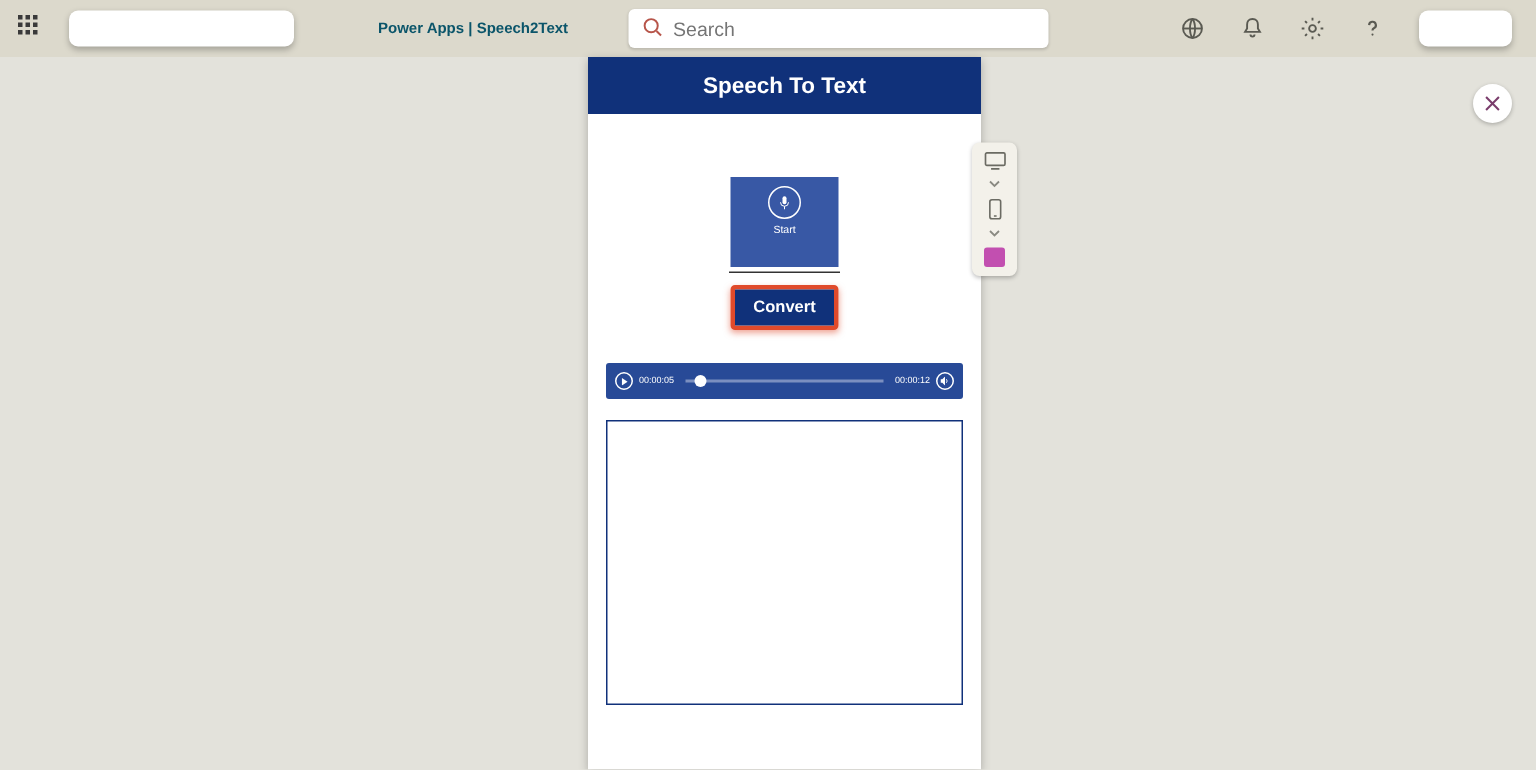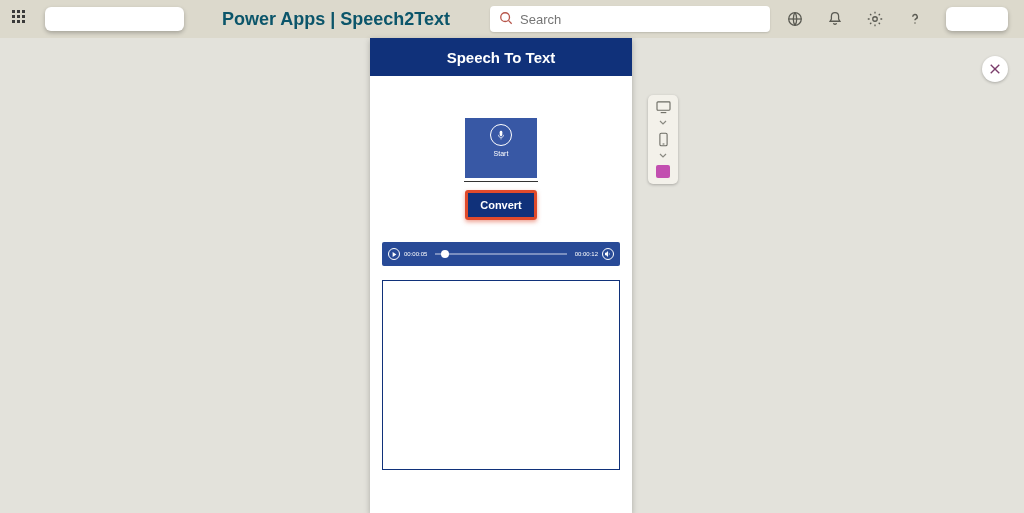--- a/index.html
+++ b/index.html
@@ -29,22 +29,22 @@
     background: #fff;
     border-radius: 6px;
     box-shadow: 0 2px 4px rgba(0,0,0,.25);
     height: 24px;
   }
   .pill.env { width: 150px; margin-left: 8px; }
   .pill.user { width: 62px; }
   .title {
     color: #0b556a;
     font-weight: 600;
-    font-size: 18px;
-    margin-left: 30px;
+    font-size: 10px;
+    margin-left: 48px;
     white-space: nowrap;
   }
   .searchwrap {
     flex: 0 0 auto;
     margin-left: 32px;
     position: relative;
   }
   .searchbox {
     width: 280px;
     height: 26px;
@@ -83,21 +83,21 @@
     background: #fff;
     box-shadow: 0 1px 3px rgba(0,0,0,.25);
     display:flex; align-items:center; justify-content:center;
     cursor:pointer;
   }
   .close-btn svg { stroke: #7a3c6b; }
 
   
   .phone {
     position: absolute;
-    left: 370px;
+    left: 392px;
     top: 0px;
     width: 262px;
     height: 475px;
     background: #fff;
     box-shadow: 0 2px 6px rgba(0,0,0,.25);
     overflow: hidden;
   }
   .phone .titlebar {
     background: #10317a;
     color: #fff;

